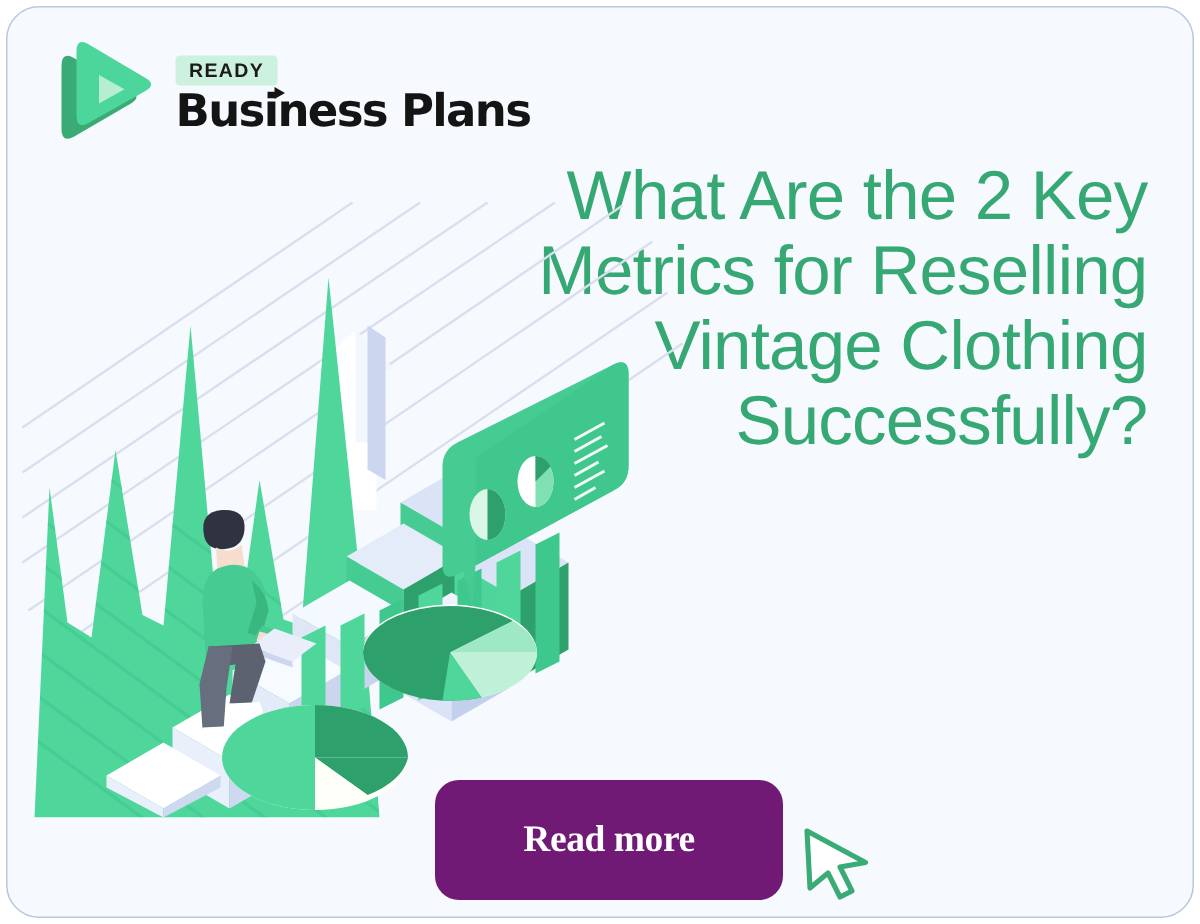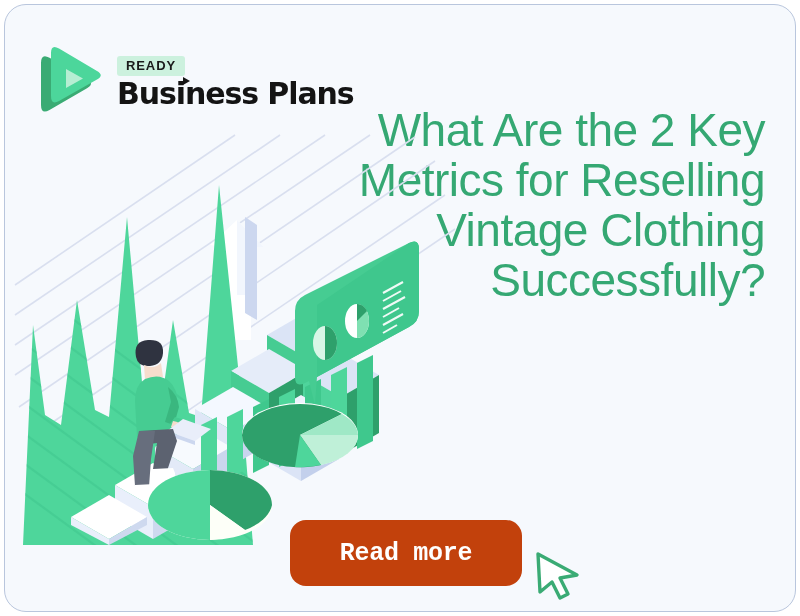--- a/index.html
+++ b/index.html
@@ -8,21 +8,21 @@
   .card{
     position:absolute; left:4px; top:4px; width:792px; height:608px;
     background:#f6f9fd;
     border:1.5px solid #b9c6dd;
     border-radius:22px;
     box-sizing:border-box;
     overflow:hidden;
   }
 
   
-  .brand{position:absolute;left:30px;top:42px;display:flex;align-items:center;}
+  .brand{position:absolute;left:30px;top:23px;display:flex;align-items:center;}
   .logo-mark{width:68px;height:72px;flex:0 0 auto;}
   .brand-text{margin-left:14px;position:relative;}
   .badge{
     display:inline-block;background:#ccf1de;color:#1b1b1b;
     font-size:13px;font-weight:700;letter-spacing:.9px;
     padding:3px 9px 3px 9px;border-radius:3px;line-height:1.05;
   }
   .brand-name{
     font-family:"DejaVu Sans",sans-serif;
     font-size:30px;font-weight:700;color:#141414;letter-spacing:-1.1px;
@@ -38,23 +38,23 @@
     font-size:46px;line-height:50px;font-weight:400;
     letter-spacing:-0.5px;
   }
 
   
   .illus{position:absolute;left:0;top:120px;width:460px;height:420px;}
 
   
   .cta{
     position:absolute;left:285px;top:515px;
-    width:232px;height:66px;border-radius:16px;
-    background:#c2410c;border:none;cursor:pointer;
-    color:#ffffff;font-family:Liberation Mono, monospace;
+    width:232px;height:80px;border-radius:16px;
+    background:#701a75;border:none;cursor:pointer;
+    color:#ffffff;font-family:Liberation Serif, serif;
     font-size:25px;font-weight:700;letter-spacing:-0.3px;
     display:flex;align-items:center;justify-content:center;
   }
   .cursor-ico{position:absolute;left:525px;top:543px;width:58px;height:54px;}
 </style>
 </head>
 <body>
 
 <div class="card">
 

